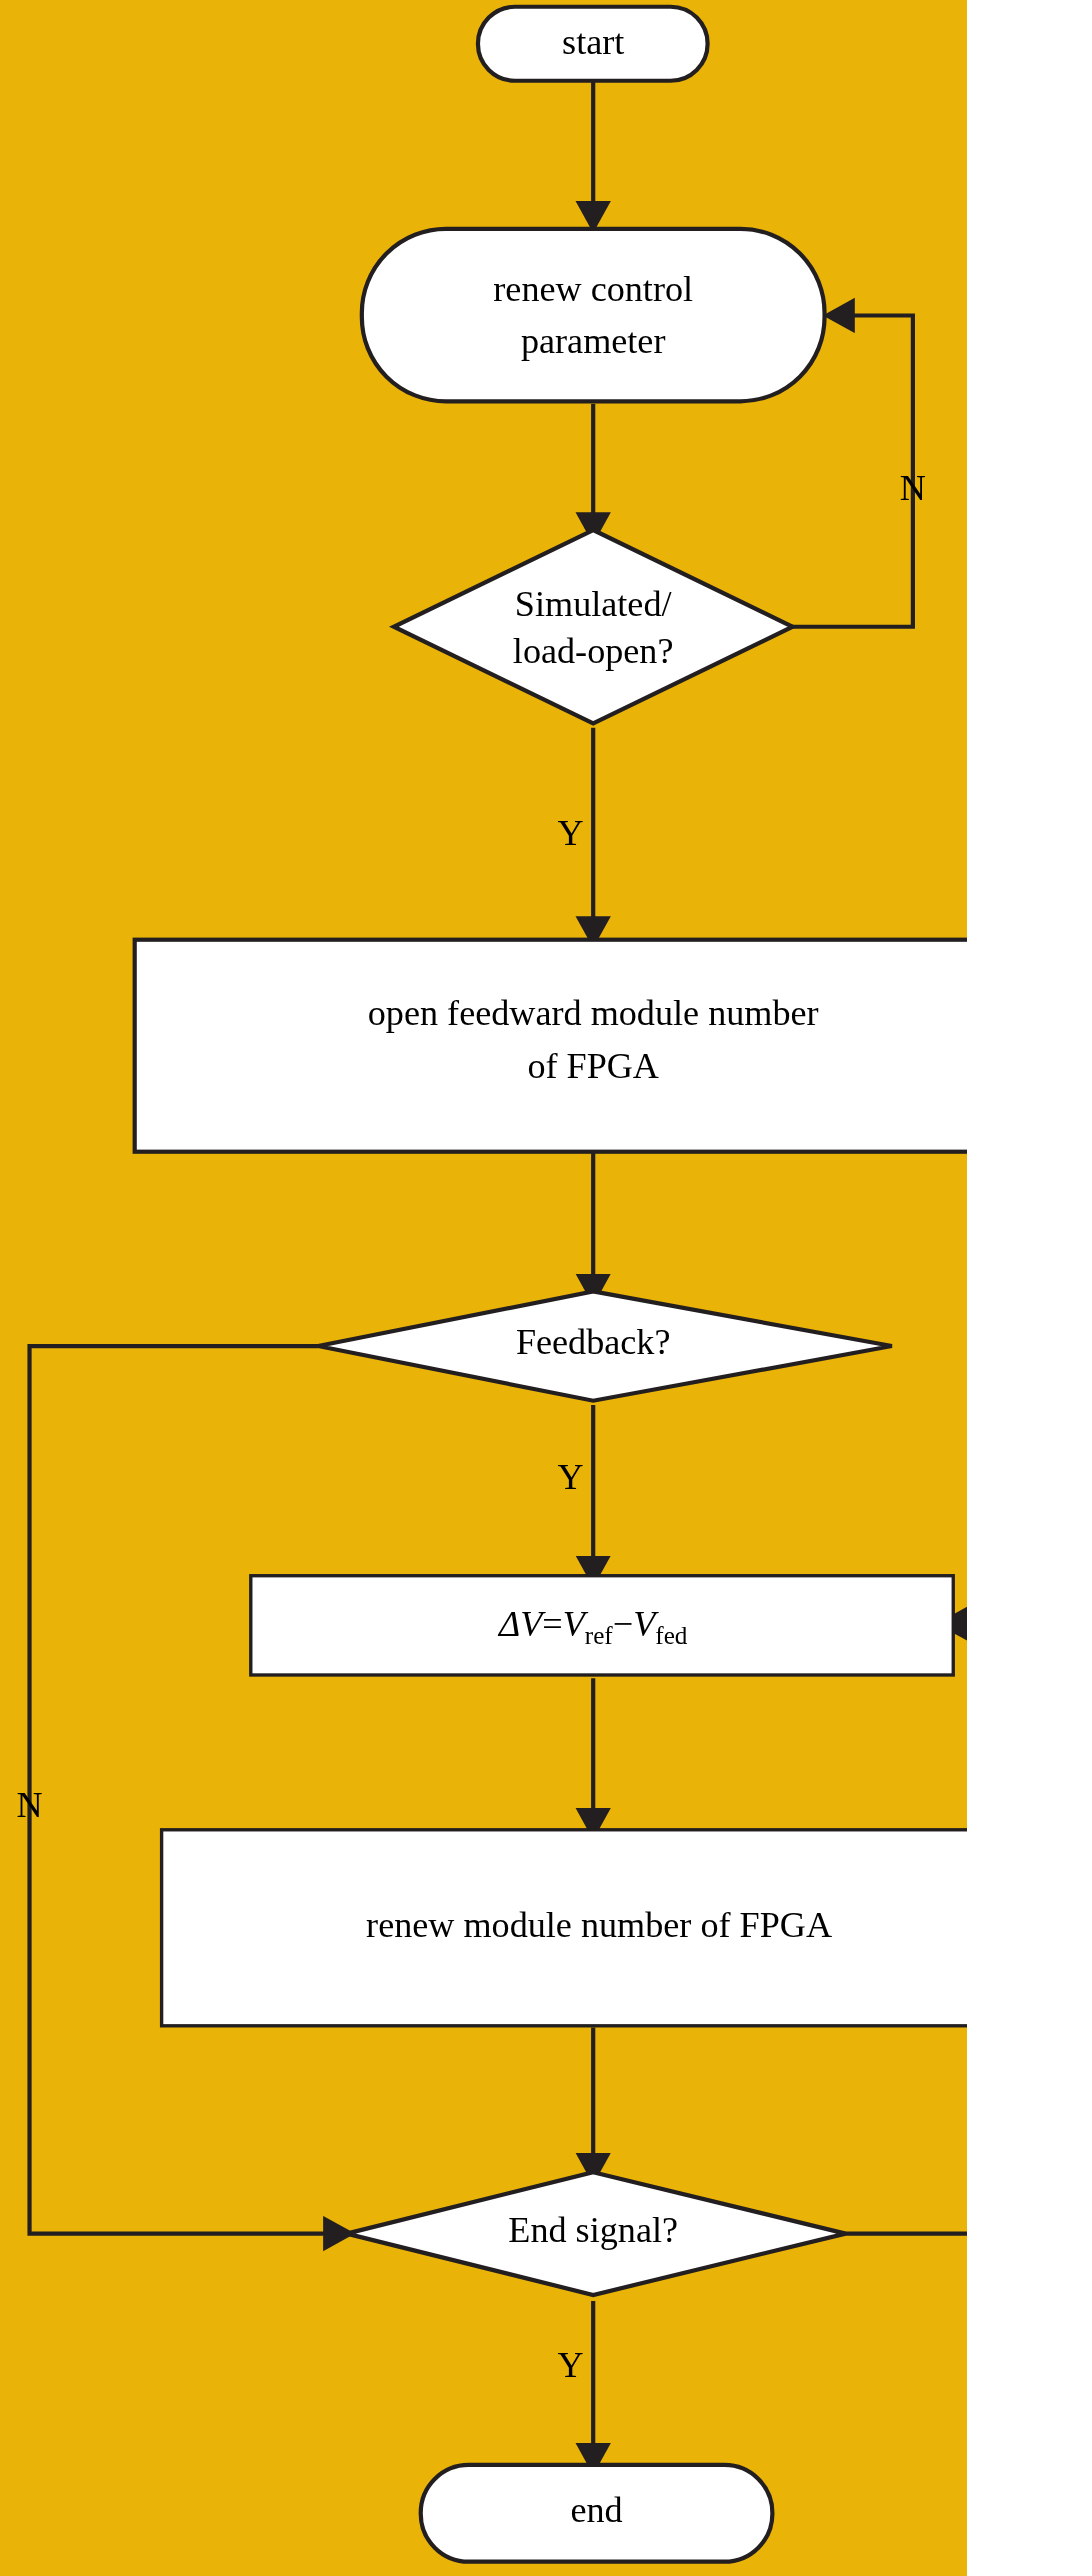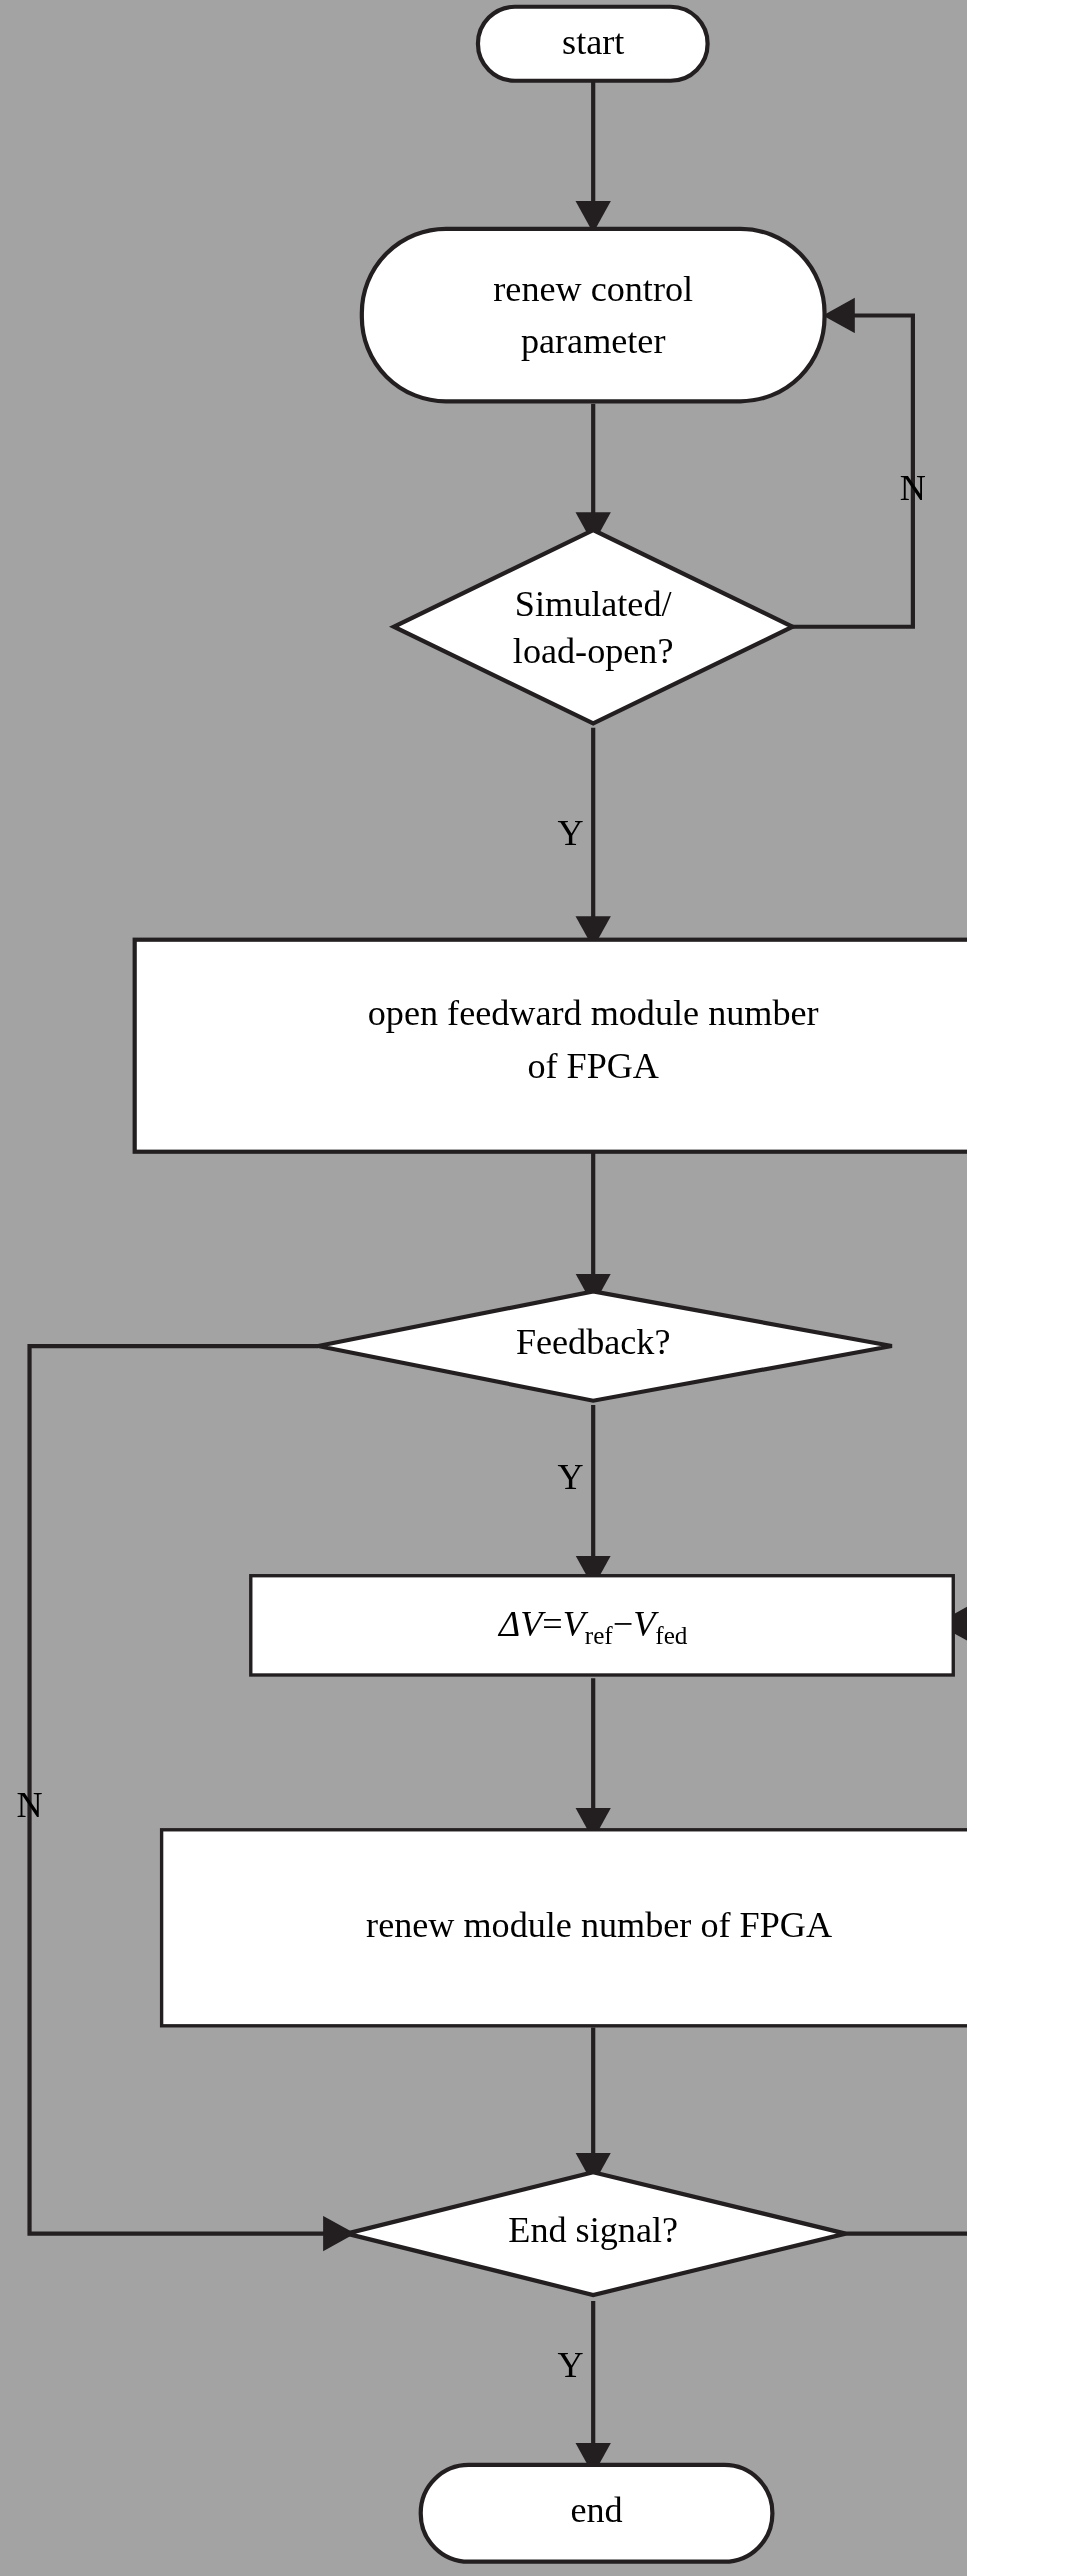--- a/index.html
+++ b/index.html
@@ -9,21 +9,21 @@
   }
   body {
     font-family: "Liberation Serif", serif;
     color: #000000;
   }
   #flow-root {
     position: relative;
     width: 967px;
     height: 2576px;
     overflow: hidden;
-    background: #a3a3a3;
+    background: #eab308;
   }
   #flow-svg {
     position: absolute;
     left: 0;
     top: 0;
   }
   .node-shape {
     fill: #ffffff;
     stroke: #231f20;
     stroke-width: 5;

